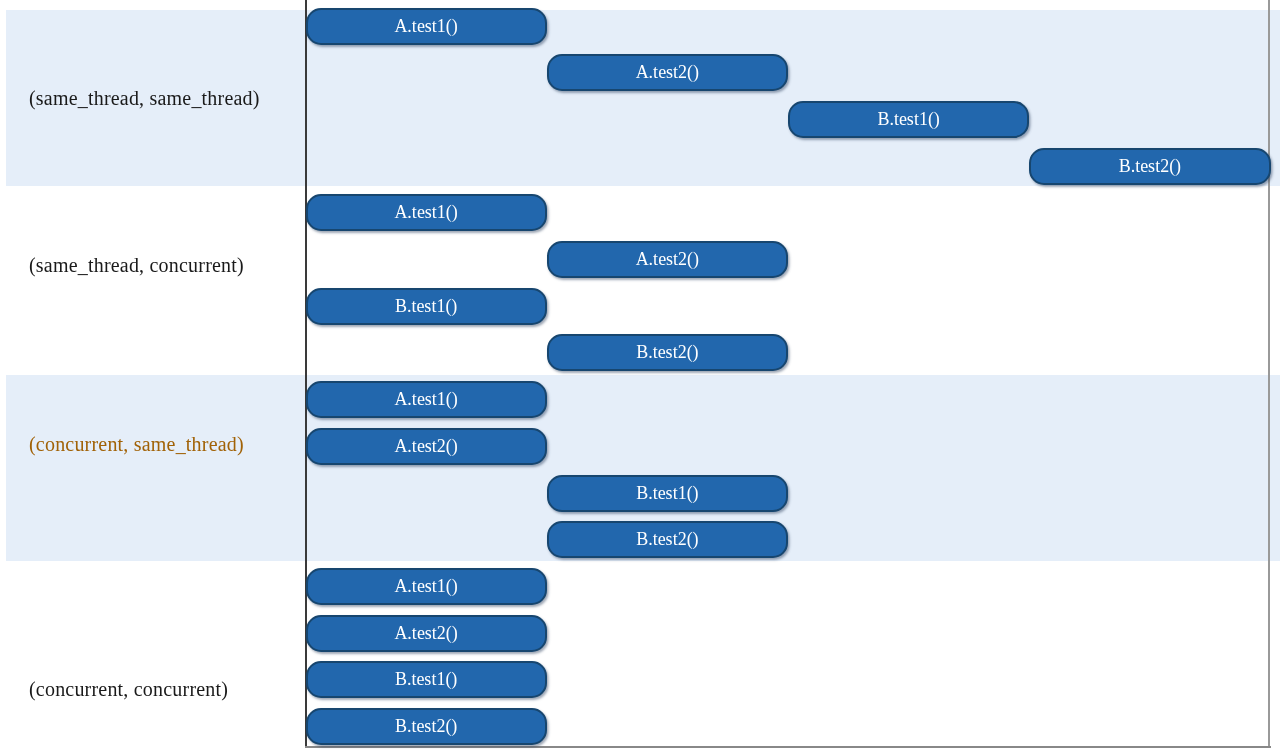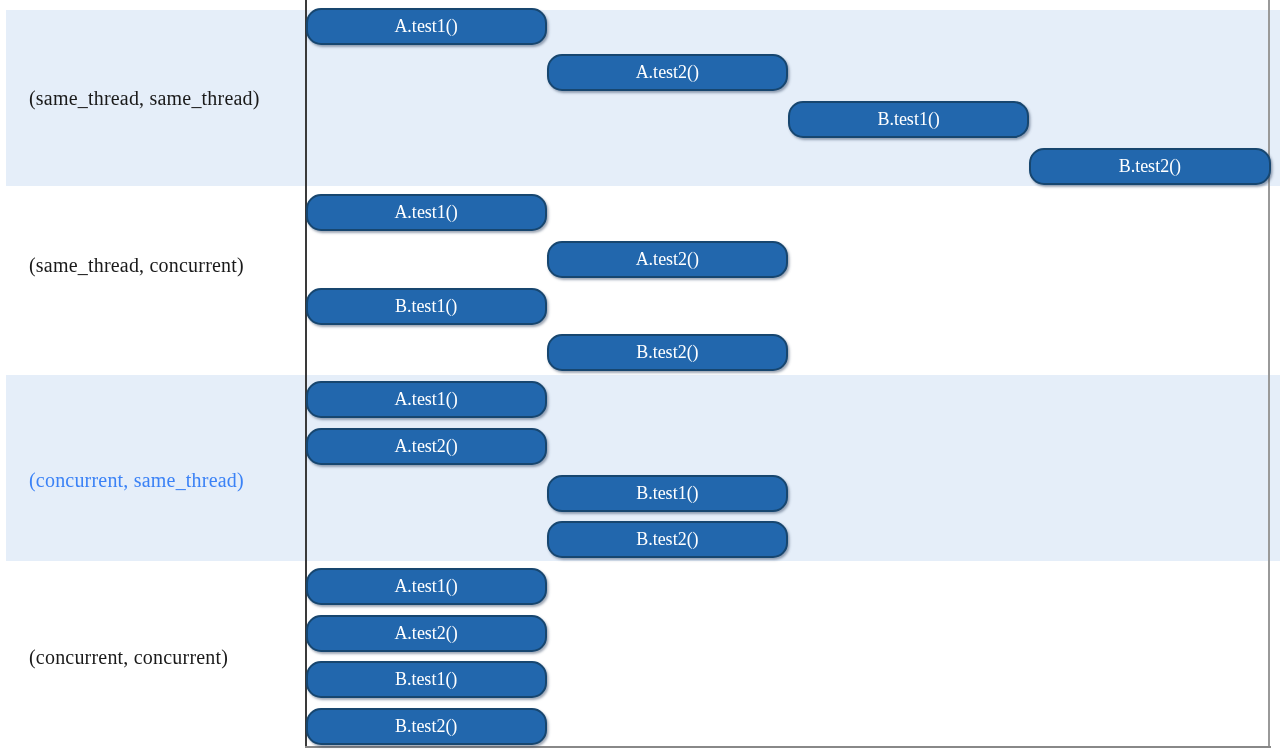--- a/index.html
+++ b/index.html
@@ -54,22 +54,22 @@
 <div id="chart">
   <div id="bands">
       <div class="band" style="top: 10px; height: 176px; background: rgb(229, 238, 249);"></div>
       <div class="band" style="top: 186px; height: 189px; background: rgb(255, 255, 255);"></div>
       <div class="band" style="top: 375px; height: 186px; background: rgb(229, 238, 249);"></div>
       <div class="band" style="top: 561px; height: 187px; background: rgb(255, 255, 255);"></div>
     </div>
   <div id="labels">
       <div class="group-label" style="top: 98px; color: rgb(26, 26, 26);">(same_thread, same_thread)</div>
       <div class="group-label" style="top: 265px; color: rgb(26, 26, 26);">(same_thread, concurrent)</div>
-      <div class="group-label" style="top: 480px; color: #3b82f6;">(concurrent, same_thread)</div>
-      <div class="group-label" style="top: 657px; color: rgb(26, 26, 26);">(concurrent, concurrent)</div>
+      <div class="group-label" style="top: 444px; color: #a16207;">(concurrent, same_thread)</div>
+      <div class="group-label" style="top: 689px; color: rgb(26, 26, 26);">(concurrent, concurrent)</div>
     </div>
   <div id="bars">
       <div class="bar" style="top: 7.5px; left: 305.5px; width: 241.25px; background: rgb(34, 103, 173); border-color: rgb(23, 70, 111); color: rgb(255, 255, 255);">A.test1()</div>
       <div class="bar" style="top: 54.2px; left: 546.75px; width: 241.25px; background: rgb(34, 103, 173); border-color: rgb(23, 70, 111); color: rgb(255, 255, 255);">A.test2()</div>
       <div class="bar" style="top: 100.9px; left: 788px; width: 241.25px; background: rgb(34, 103, 173); border-color: rgb(23, 70, 111); color: rgb(255, 255, 255);">B.test1()</div>
       <div class="bar" style="top: 147.6px; left: 1029.25px; width: 241.25px; background: rgb(34, 103, 173); border-color: rgb(23, 70, 111); color: rgb(255, 255, 255);">B.test2()</div>
       <div class="bar" style="top: 194.3px; left: 305.5px; width: 241.25px; background: rgb(34, 103, 173); border-color: rgb(23, 70, 111); color: rgb(255, 255, 255);">A.test1()</div>
       <div class="bar" style="top: 241px; left: 546.75px; width: 241.25px; background: rgb(34, 103, 173); border-color: rgb(23, 70, 111); color: rgb(255, 255, 255);">A.test2()</div>
       <div class="bar" style="top: 287.7px; left: 305.5px; width: 241.25px; background: rgb(34, 103, 173); border-color: rgb(23, 70, 111); color: rgb(255, 255, 255);">B.test1()</div>
       <div class="bar" style="top: 334.4px; left: 546.75px; width: 241.25px; background: rgb(34, 103, 173); border-color: rgb(23, 70, 111); color: rgb(255, 255, 255);">B.test2()</div>

